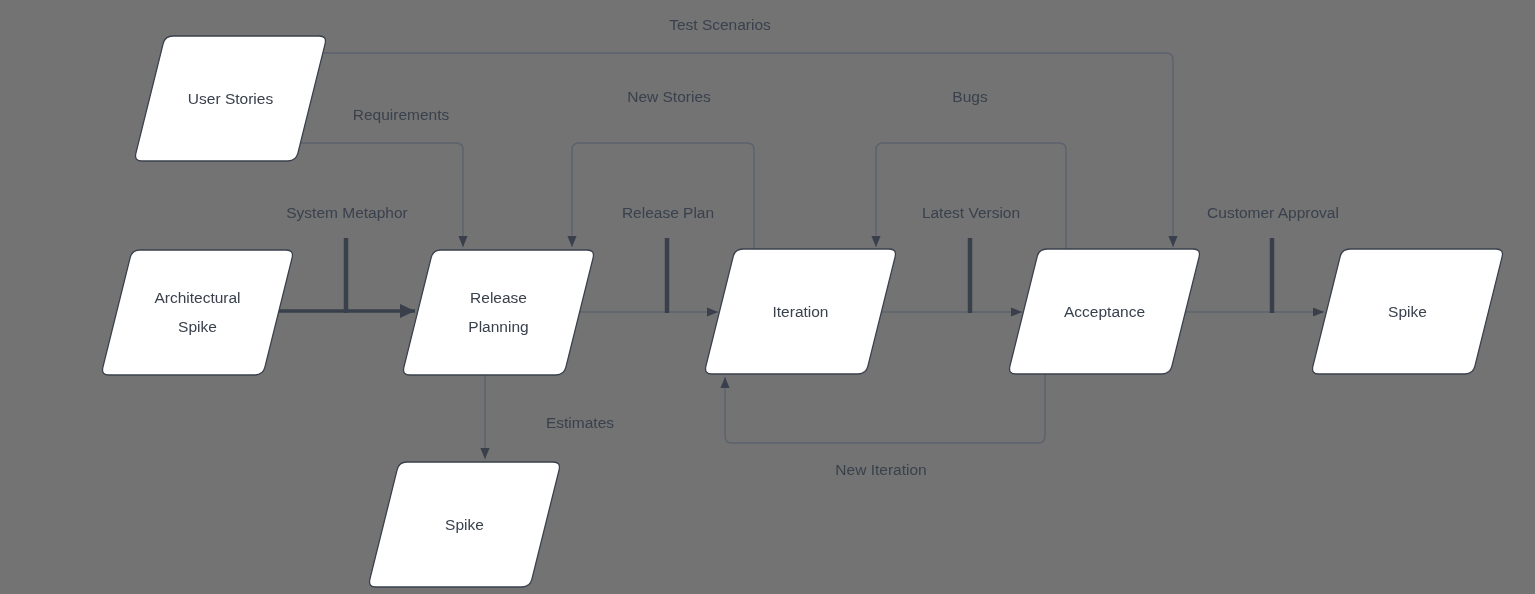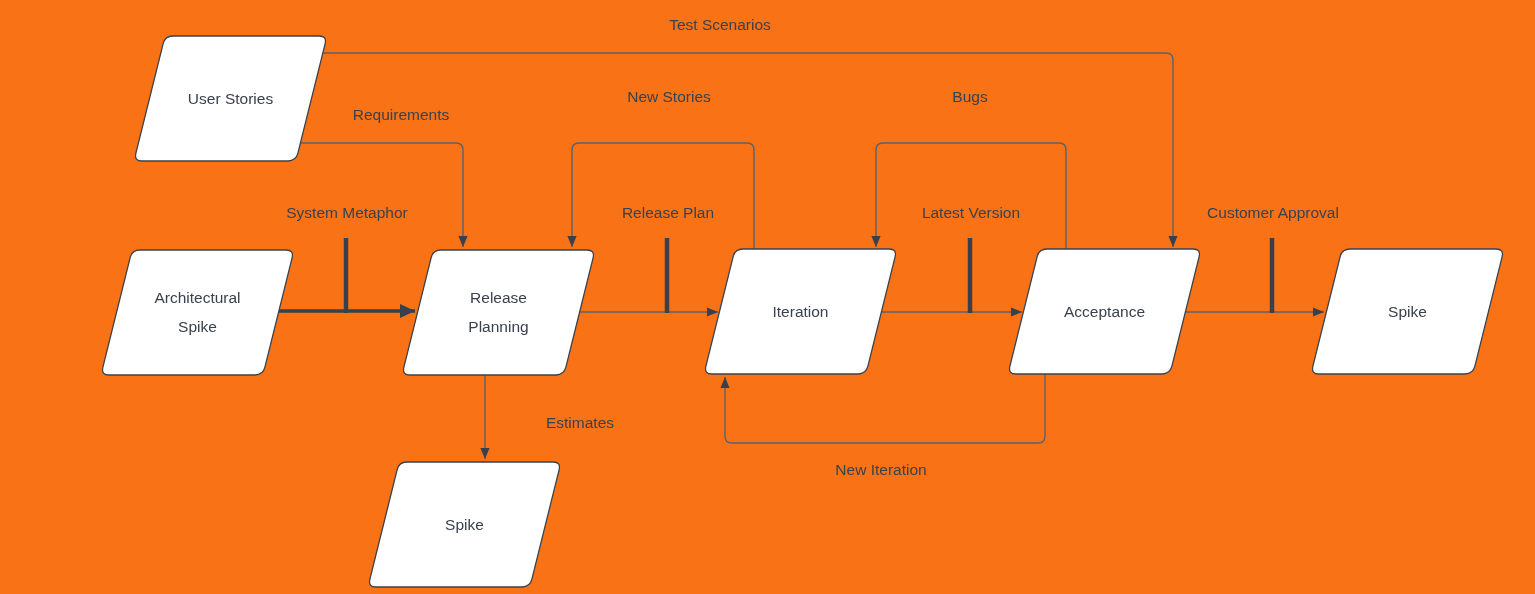--- a/index.html
+++ b/index.html
@@ -1,16 +1,16 @@
 <!DOCTYPE html>
 <html><head>
 <meta charset="utf-8">
 <style>
   html,body{margin:0;padding:0;background:#ffffff;}
-  #stage{position:relative;width:1535px;height:594px;background:#f97316;overflow:hidden;}
+  #stage{position:relative;width:1535px;height:594px;background:#737373;overflow:hidden;}
   svg{display:block;}
   svg text{font-family:"Liberation Sans","DejaVu Sans",sans-serif;font-size:15.5px;}
   .node-shape{stroke-width:1.3;}
   .connector{fill:none;stroke-width:1.4;}
   .connector.bold{stroke-width:3.6;}
 </style>
 </head>
 <body>
 
 <div id="stage">

